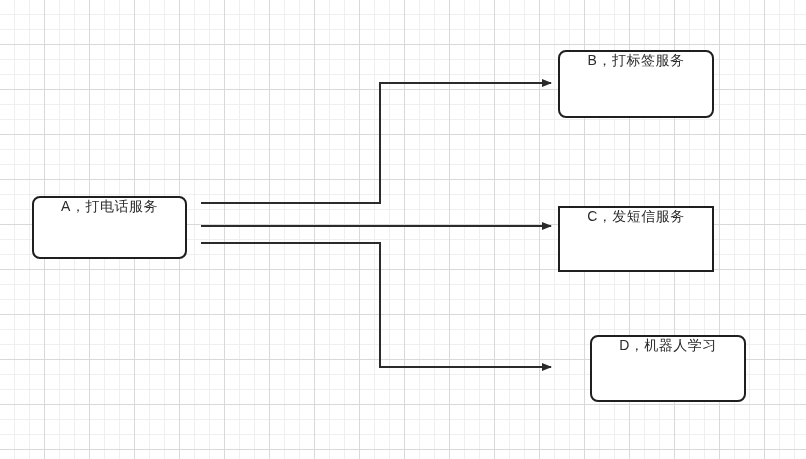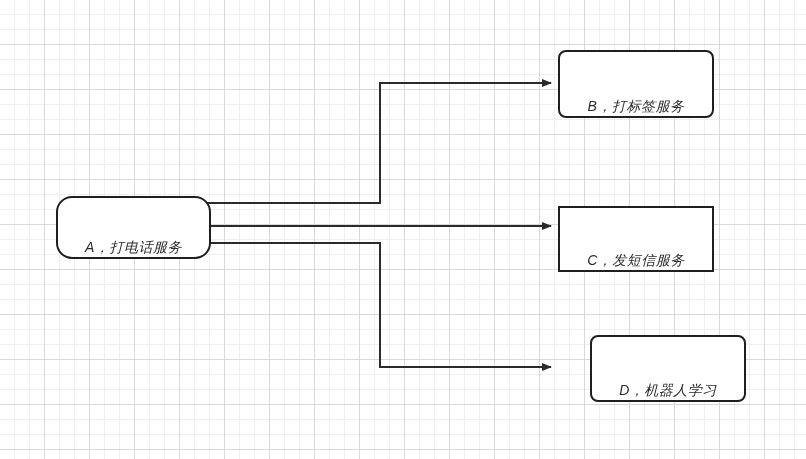--- a/index.html
+++ b/index.html
@@ -45,28 +45,27 @@
     pointer-events: none;
   }
 
   .node {
     position: absolute;
     box-sizing: border-box;
     background: #ffffff;
     border: 2px solid #1f1f1f;
     border-radius: 8px;
     display: flex;
-    align-items: flex-end;
+    align-items: flex-start;
     justify-content: center;
     color: #2b2b2b;
     font-size: 14px;
     letter-spacing: 0.5px;
     white-space: nowrap;
     user-select: none;
-    font-style: italic;
   }
   .node-label {
     color: #2b2b2b;
     font-size: 14px;
     letter-spacing: 0.5px;
   }
 </style>
 </head>
 <body>
 
@@ -79,21 +78,21 @@
       </marker>
     </defs>
 
     <polyline fill="none" stroke="#2b2b2b" stroke-width="2" stroke-linejoin="miter" stroke-linecap="butt" marker-end="url(#arrowhead)" points="201,203 380,203 380,83 551,83"></polyline>
 
     <polyline fill="none" stroke="#2b2b2b" stroke-width="2" stroke-linejoin="miter" stroke-linecap="butt" marker-end="url(#arrowhead)" points="201,226 551,226"></polyline>
 
     <polyline fill="none" stroke="#2b2b2b" stroke-width="2" stroke-linejoin="miter" stroke-linecap="butt" marker-end="url(#arrowhead)" points="201,243 380,243 380,367 551,367"></polyline>
   </svg>
 
-  <div class="node" id="node-A" style="left: 56px; top: 196px; width: 155px; height: 63px; background: rgb(255, 255, 255); border-color: rgb(31, 31, 31); border-width: 2px; border-radius: 16px; color: rgb(43, 43, 43);">
+  <div class="node" id="node-A" style="left: 32px; top: 196px; width: 155px; height: 63px; background: rgb(255, 255, 255); border-color: rgb(31, 31, 31); border-width: 2px; border-radius: 8px; color: rgb(43, 43, 43);">
     <span class="node-label">A，打电话服务</span>
   </div>
 
   <div class="node" id="node-B" style="left: 558px; top: 50px; width: 156px; height: 68px; background: rgb(255, 255, 255); border-color: rgb(31, 31, 31); border-width: 2px; border-radius: 8px; color: rgb(43, 43, 43);">
     <span class="node-label">B，打标签服务</span>
   </div>
 
   <div class="node" id="node-C" style="left: 558px; top: 206px; width: 156px; height: 66px; background: rgb(255, 255, 255); border-color: rgb(31, 31, 31); border-width: 2px; border-radius: 0; color: rgb(43, 43, 43);">
     <span class="node-label">C，发短信服务</span>
   </div>

